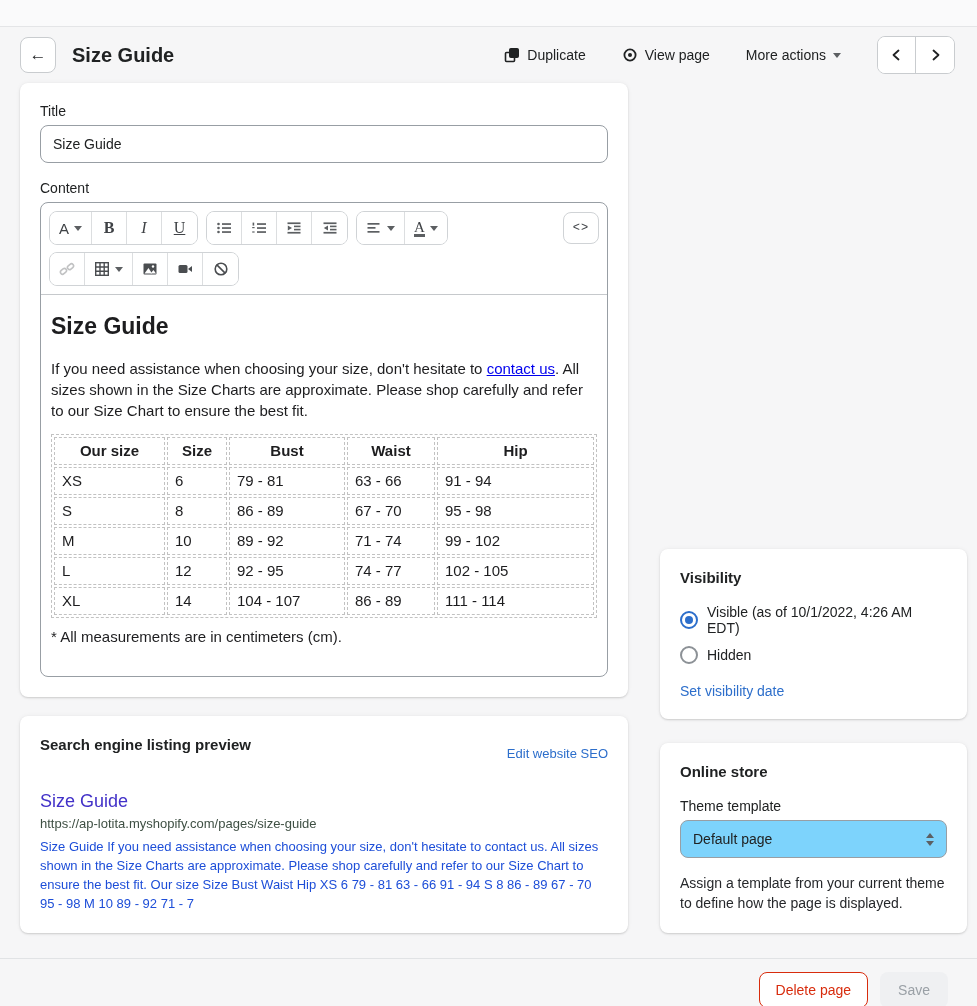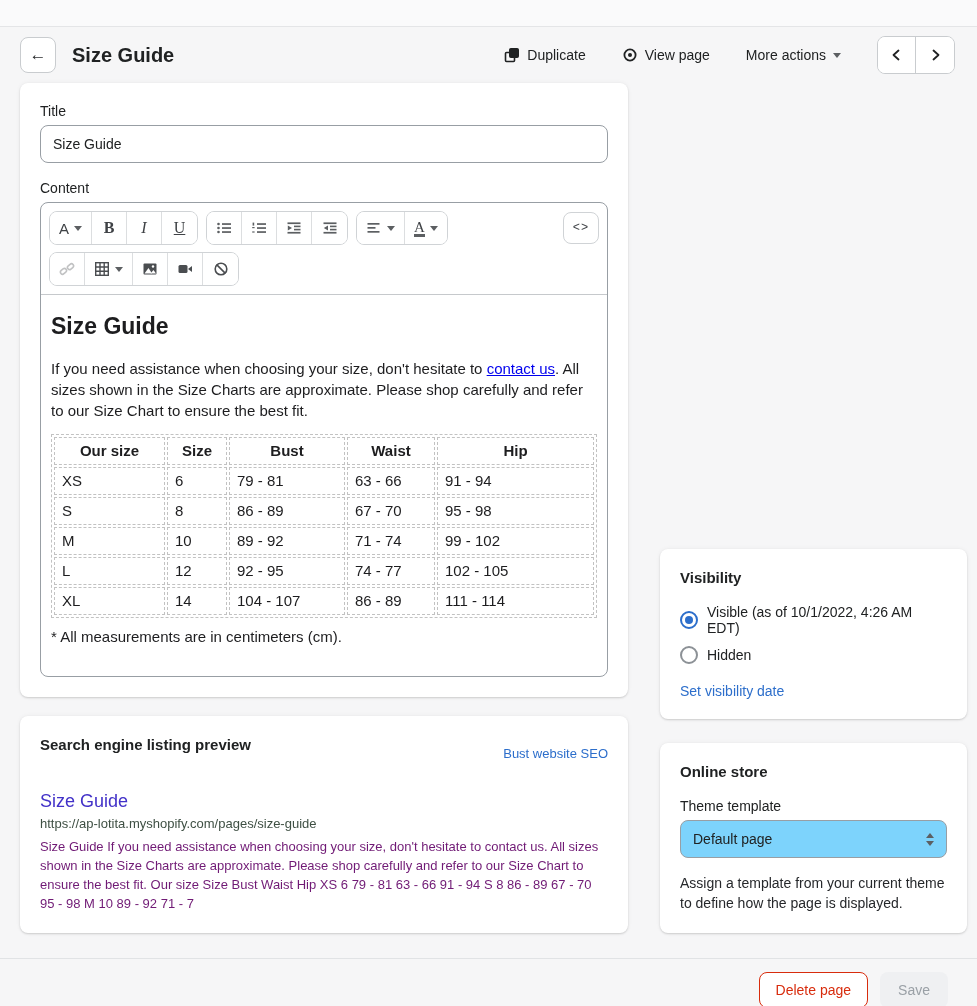--- a/index.html
+++ b/index.html
@@ -66,21 +66,21 @@
   .size-table th { font-weight:700; text-align:center; }
   .size-table td { text-align:left; }
   .footnote { line-height:21px; }
 
   
   .seo-head { display:flex; align-items:center; justify-content:space-between; margin-bottom:20px; }
   .card-title { font-size:15px; font-weight:600; color:#202223; }
   .blue-link { color:#2c6ecb; font-size:13px; text-decoration:none; cursor:pointer; }
   .seo-title { font-size:18px; color:#4231c8; margin-bottom:4px; }
   .seo-url { font-size:13px; color:#3f5044; margin-bottom:6px; }
-  .seo-desc { font-size:13px; color:#701a75; line-height:19px; max-width:566px; }
+  .seo-desc { font-size:13px; color:#1d4ed8; line-height:19px; max-width:566px; }
 
   
   .card h3.card-title { margin-bottom:18px; }
   .radio-row { display:flex; align-items:center; gap:9px; cursor:pointer; }
   .radio-row + .radio-row { margin-top:10px; }
   .radio { width:18px; height:18px; border-radius:50%; border:2px solid #8c9196; background:#fff; position:relative; flex:0 0 auto; }
   .radio.selected { border-color:#2c6ecb; }
   .radio.selected::after { content:""; position:absolute; left:3px; top:3px; width:8px; height:8px; border-radius:50%; background:#2c6ecb; }
   .radio-label { font-size:14px; color:#202223; }
   .vis-link { display:inline-block; margin-top:19px; font-size:14px; }
@@ -336,21 +336,21 @@
             </tbody>
           </table>
           <p class="footnote">* All measurements are in centimeters (cm).</p>
         </div>
       </div>
     </section>
 
     <section class="card">
       <div class="seo-head">
         <h3 class="card-title">Search engine listing preview</h3>
-        <a class="blue-link">Bust website SEO</a>
+        <a class="blue-link">Edit website SEO</a>
       </div>
       <div class="seo-title">Size Guide</div>
       <div class="seo-url">https://ap-lotita.myshopify.com/pages/size-guide</div>
       <div class="seo-desc">Size Guide If you need assistance when choosing your size, don't hesitate to contact us. All sizes shown in the Size Charts are approximate. Please shop carefully and refer to our Size Chart to ensure the best fit. Our size Size Bust Waist Hip XS 6 79 - 81 63 - 66 91 - 94 S 8 86 - 89 67 - 70 95 - 98 M 10 89 - 92 71 - 7</div>
     </section>
   </div>
 
   <div class="col-right">
     <section class="card">
       <h3 class="card-title">Visibility</h3>

